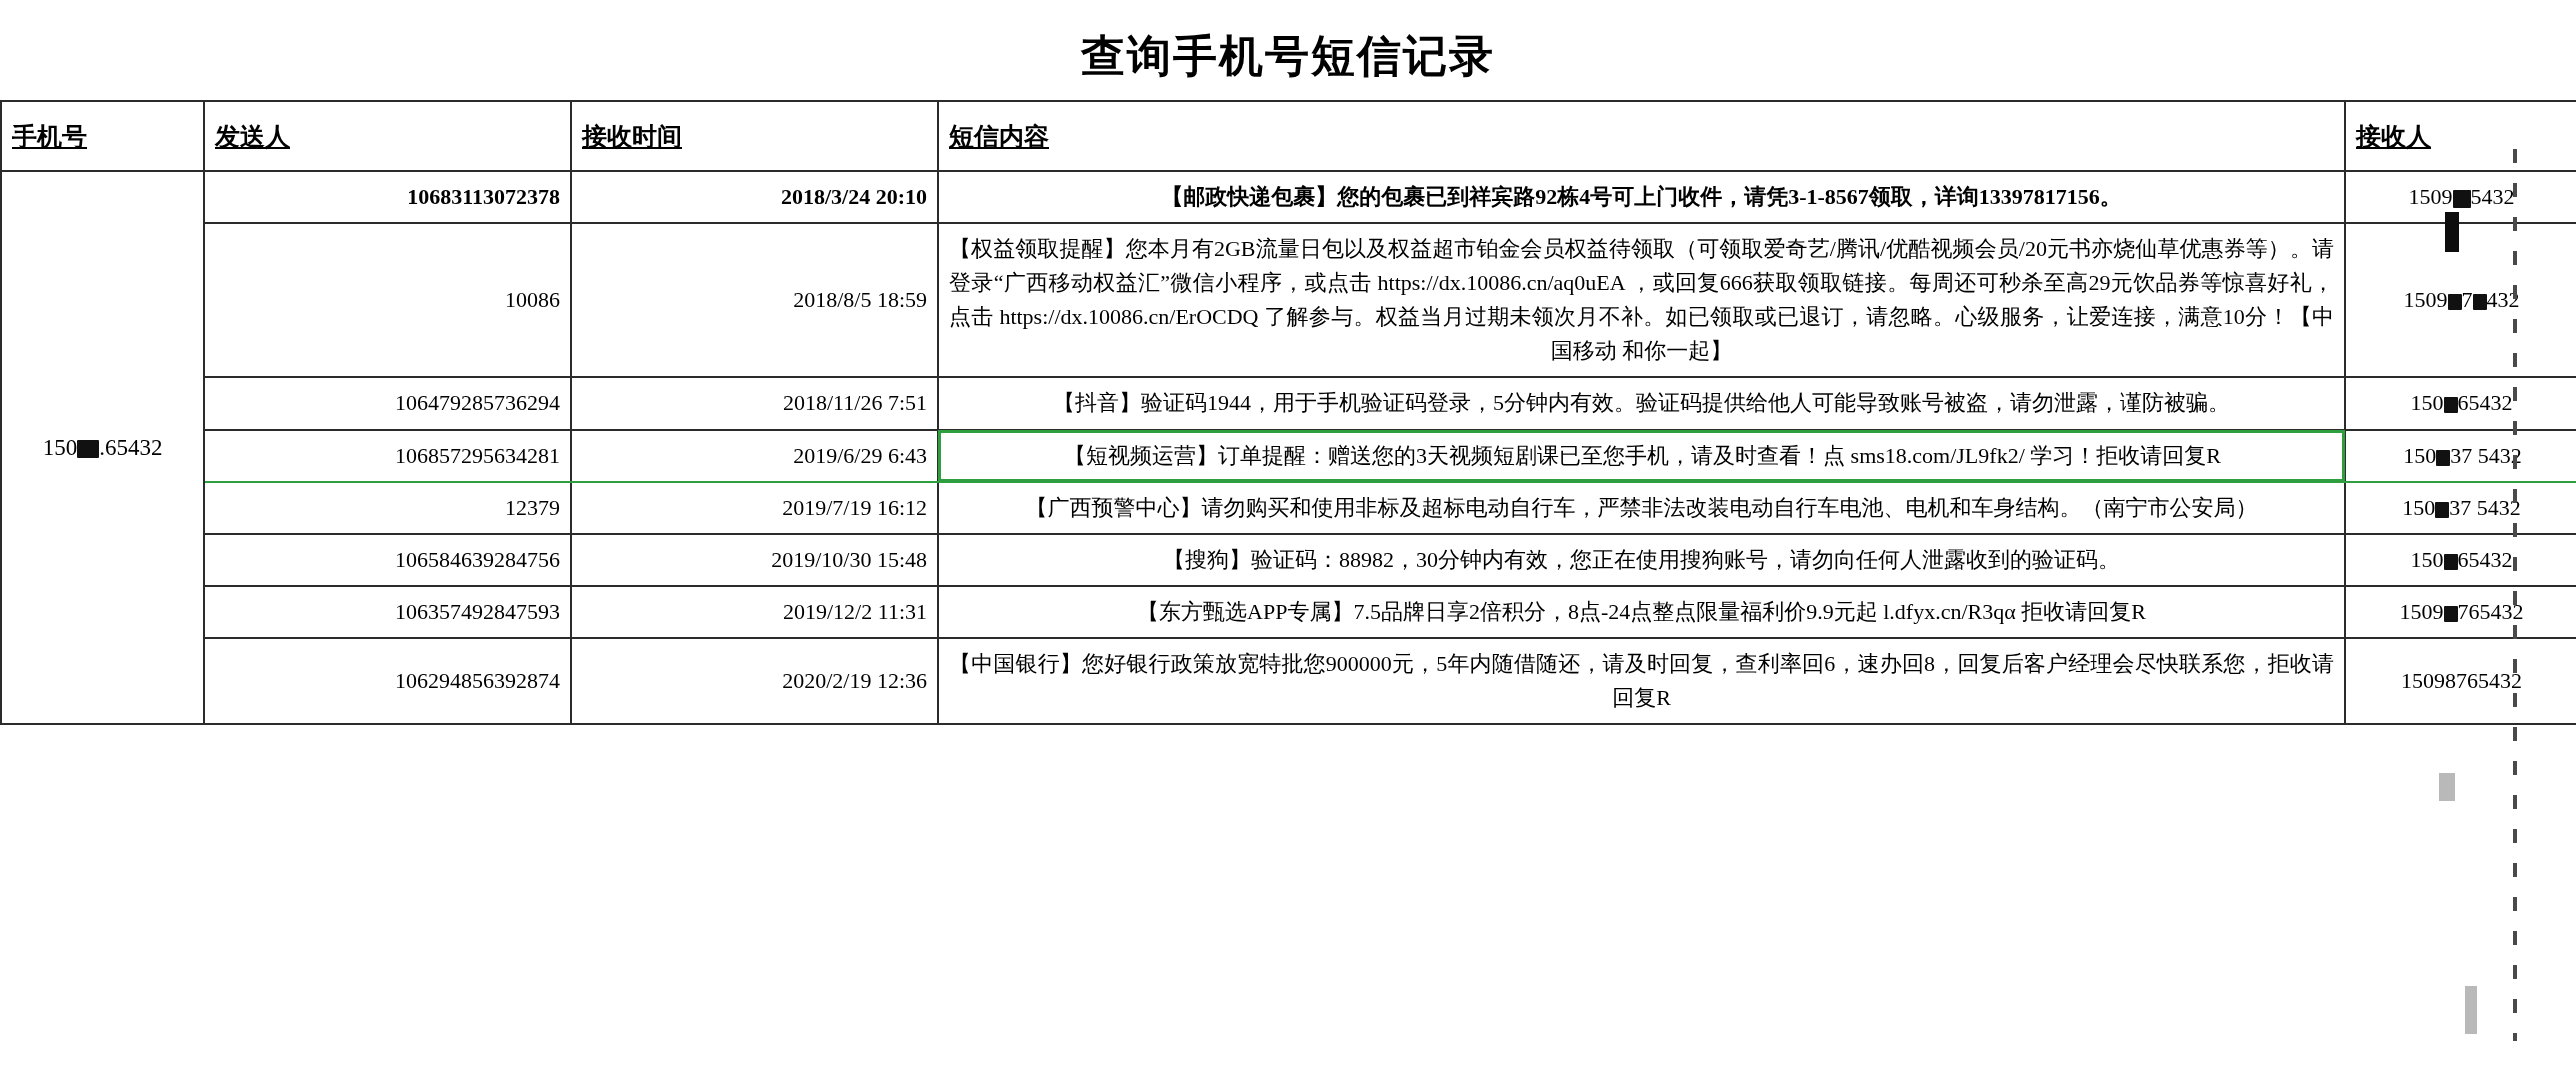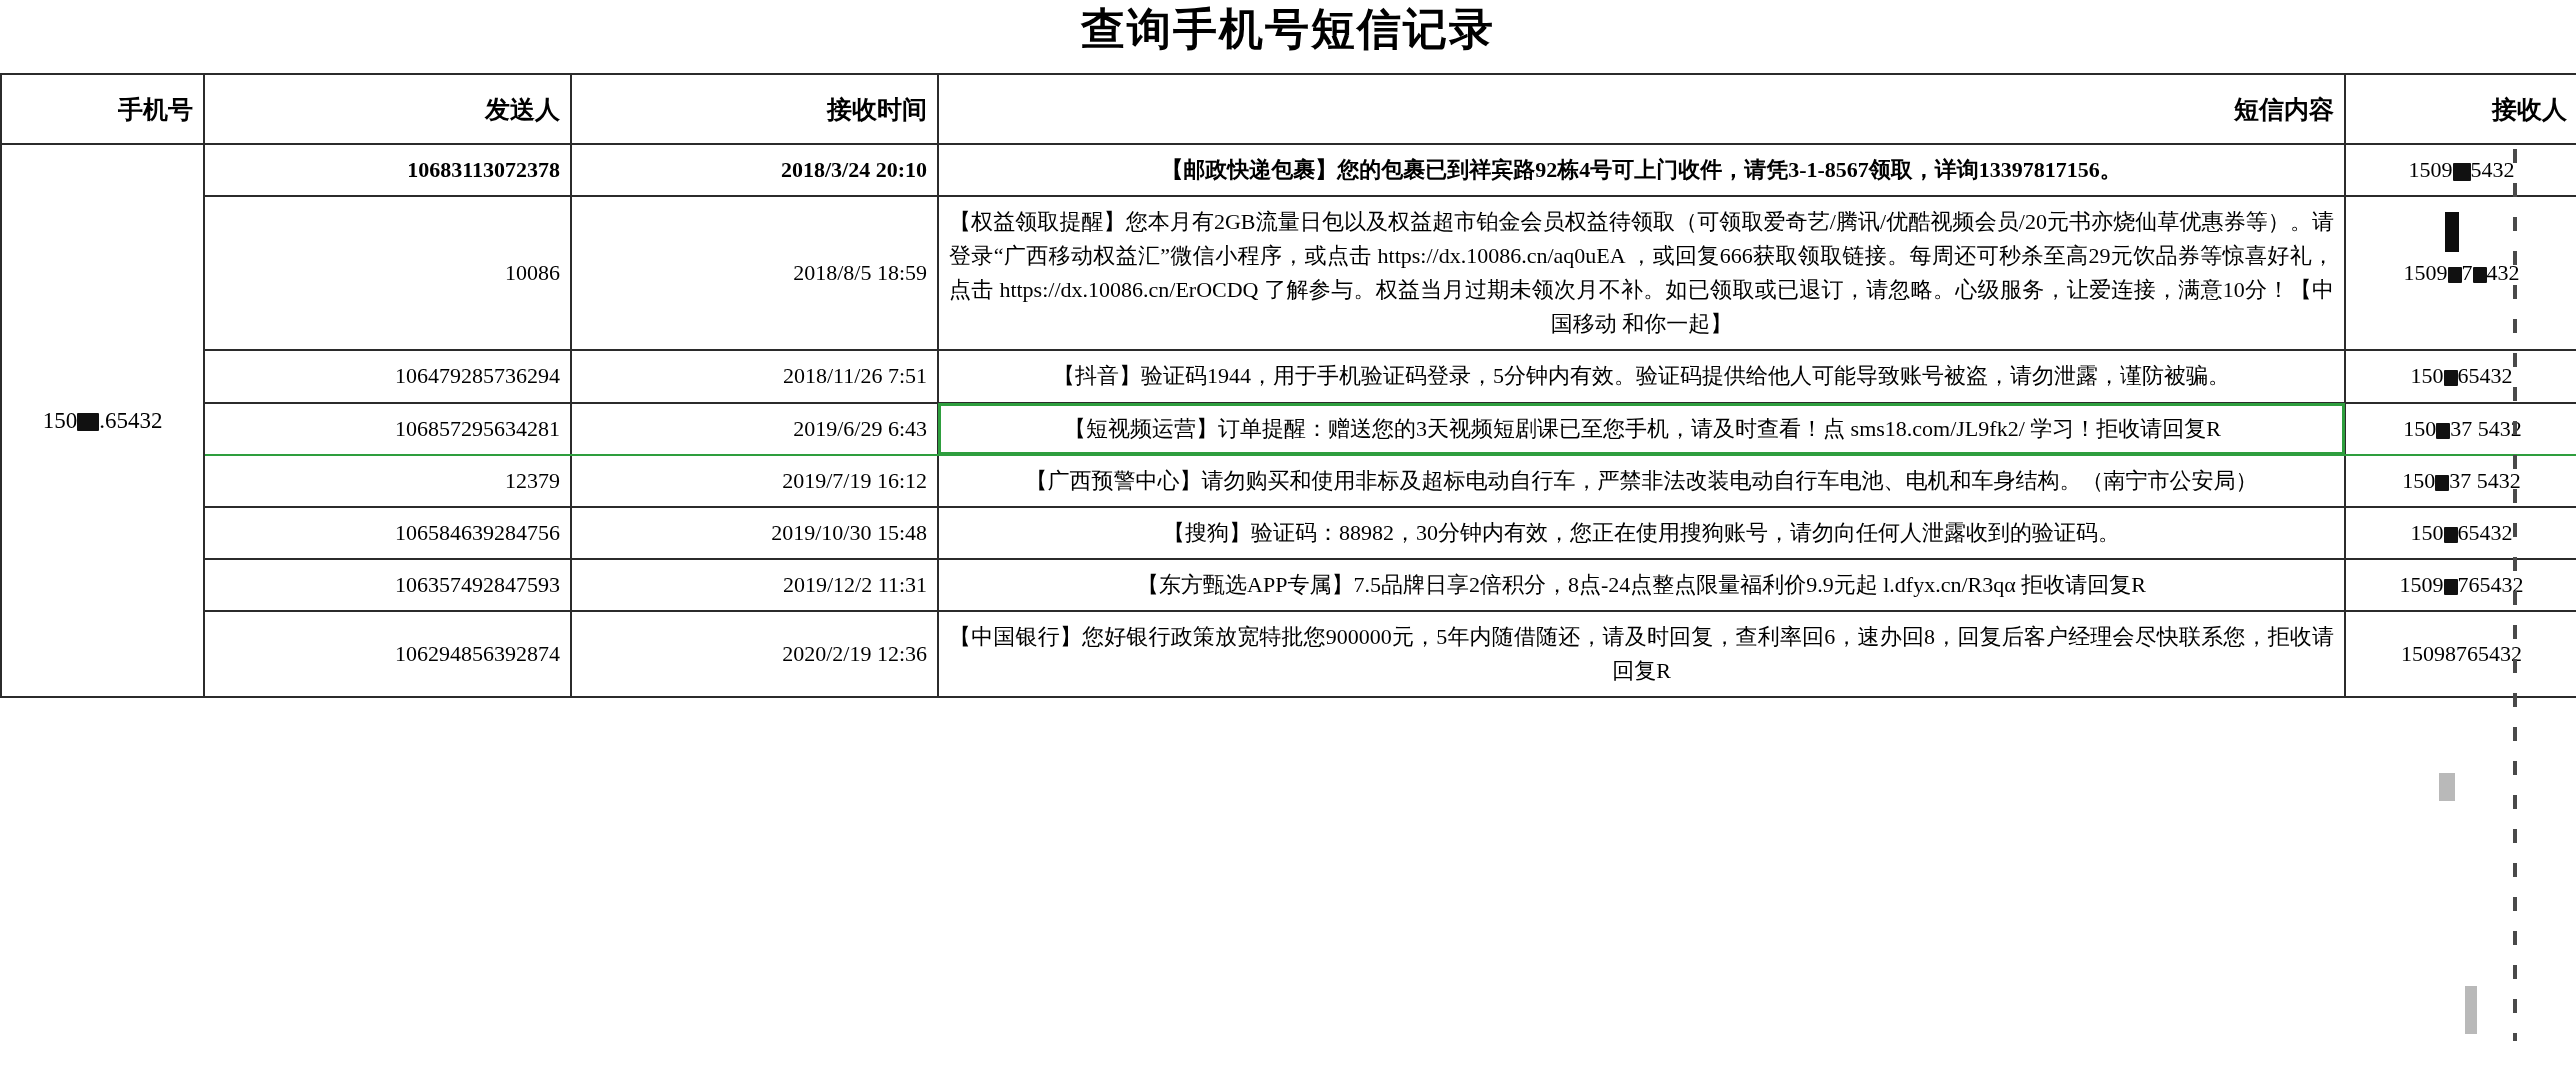--- a/index.html
+++ b/index.html
@@ -18,42 +18,43 @@
     position: relative;
     width: 2576px;
     height: 1080px;
     background: #ffffff;
   }
   .doc-title {
     text-align: center;
     font-size: 44px;
     font-weight: bold;
     letter-spacing: 2px;
-    padding-top: 0;
+    padding-top: 27px;
     padding-bottom: 14px;
     font-family: "Liberation Sans", "DejaVu Sans", sans-serif;
   }
   table.sms {
     border-collapse: collapse;
     width: 2576px;
     table-layout: fixed;
     font-size: 21px;
   }
   table.sms th, table.sms td {
     border: 2px solid #2b2b2b;
     vertical-align: middle;
     padding: 8px 10px;
     line-height: 1.55;
   }
   table.sms thead th {
-    text-align: right;
+    text-align: left;
     font-weight: bold;
     font-size: 25px;
     height: 52px;
     font-family: "Liberation Sans", "DejaVu Sans", sans-serif;
+    text-decoration: underline;
   }
   col.c-phone { width: 203px; }
   col.c-sender { width: 367px; }
   col.c-time { width: 367px; }
   col.c-content { width: 1407px; }
   col.c-receiver { width: 233px; }
 
   td.phone-cell {
     text-align: center;
     font-size: 23px;

